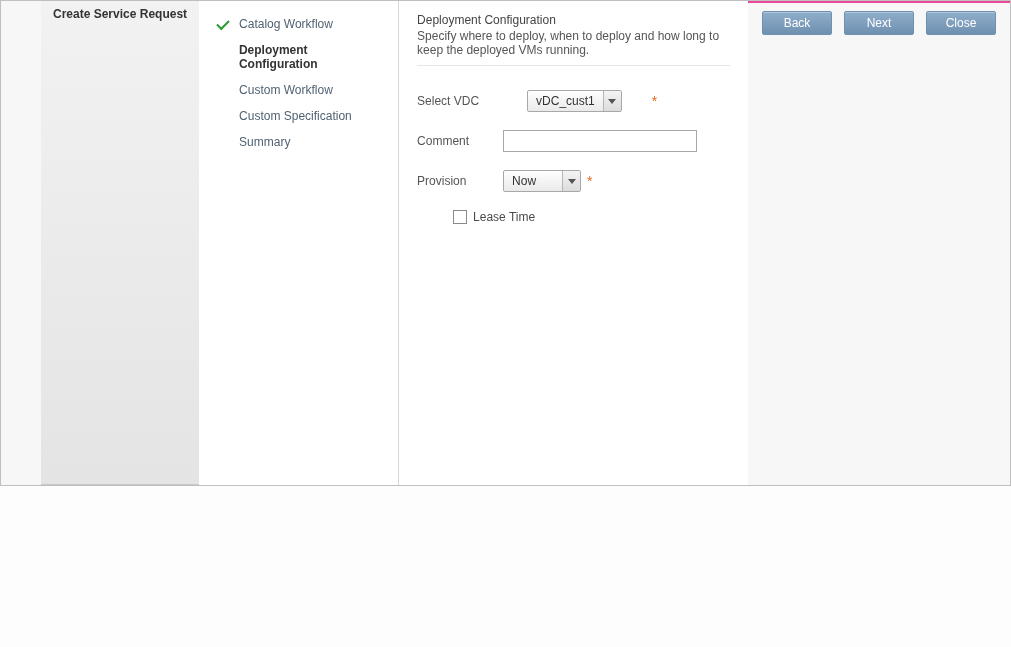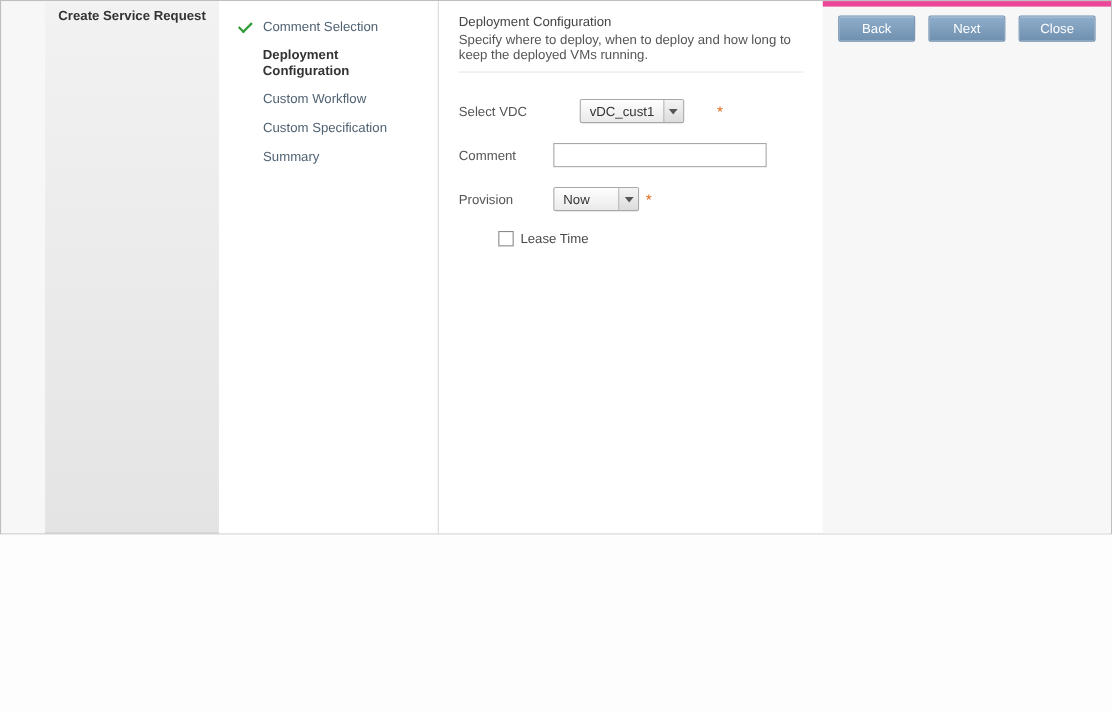--- a/index.html
+++ b/index.html
@@ -143,21 +143,21 @@
     margin-left: 36px;
   }
   .chk-box {
     width: 14px;
     height: 14px;
     border: 1px solid #8a8a8a;
     margin-right: 6px;
     background: #fff;
   }
   .footer {
-    border-top: 5px solid #ec4899;
+    border-top: 2px solid #ec4899;
     background: #f7f7f7;
     padding: 8px 14px;
     display: flex;
     justify-content: flex-end;
     gap: 12px;
   }
   .btn {
     min-width: 70px;
     height: 24px;
     border: 1px solid #6f90af;
@@ -177,21 +177,21 @@
 
 <div class="dialog">
 
   <div class="title-bar">Create Service Request</div>
 
   <div class="body">
 
     <div class="sidebar">
       <div class="sidebar-item completed">
         <span class="chk"></span>
-        <span>Comment Selection</span>
+        <span>Catalog Workflow</span>
       </div>
       <div class="sidebar-item active">
         <span class="chk"></span>
         <span>Deployment Configuration</span>
       </div>
       <div class="sidebar-item">
         <span class="chk"></span>
         <span>Custom Workflow</span>
       </div>
       <div class="sidebar-item">

